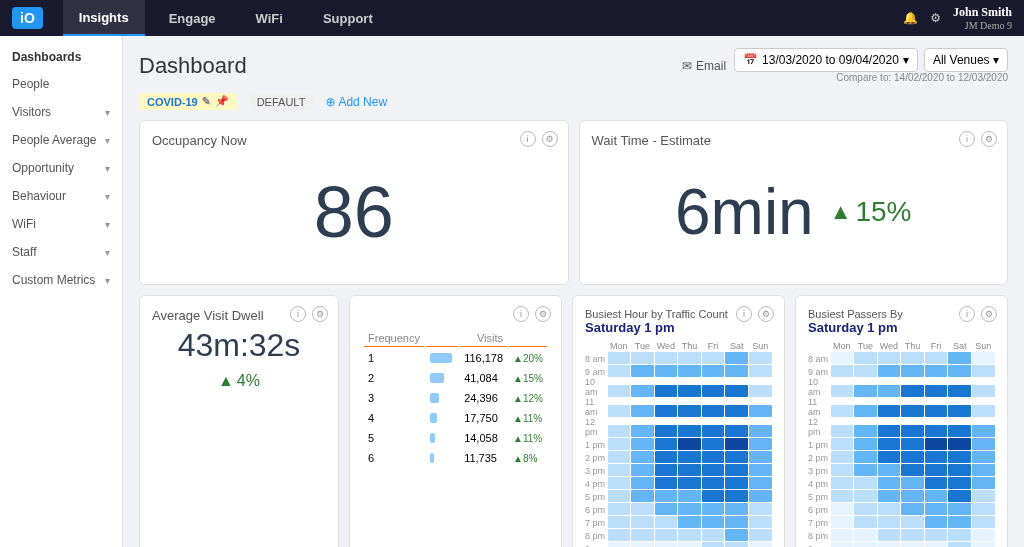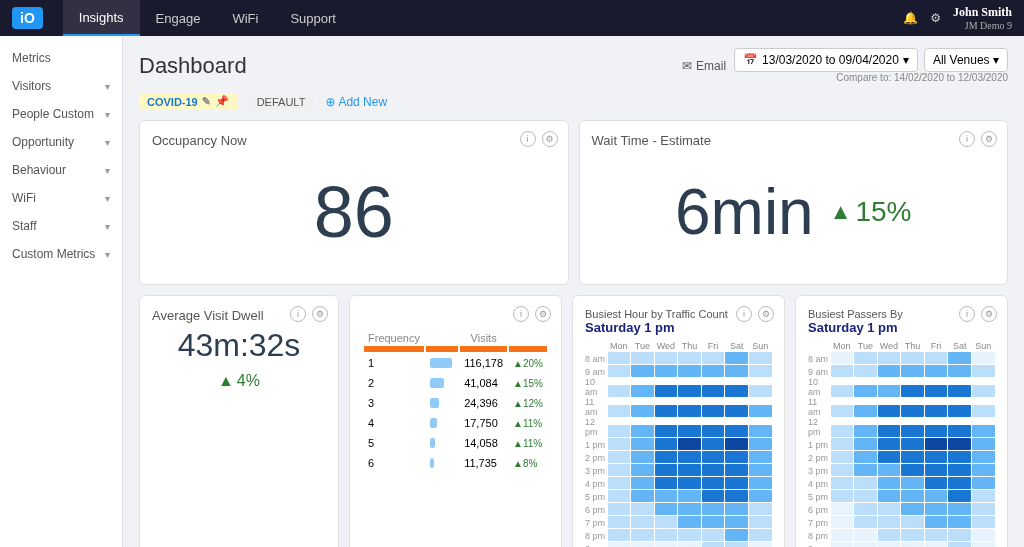--- a/index.html
+++ b/index.html
@@ -1,21 +1,21 @@
 <!DOCTYPE html>
 <html><head>
   <meta charset="utf-8">
   <style>
     * { box-sizing: border-box; margin: 0; padding: 0; }
     body { font-family: -apple-system, BlinkMacSystemFont, 'Segoe UI', sans-serif; font-size: 13px; background: #f0f2f5; display: flex; flex-direction: column; height: 547px; overflow: hidden; }
 
     
     .top-nav { background: #1a1a2e; display: flex; align-items: center; height: 36px; padding: 0 12px; flex-shrink: 0; }
     .logo { background: #2196f3; color: white; font-weight: bold; font-size: 14px; padding: 3px 8px; border-radius: 4px; margin-right: 20px; }
-    .nav-items { display: flex; gap: 0; }
+    .nav-items { display: flex; gap: 8px; font-weight: bold; }
     .nav-item { color: #ccc; padding: 0 16px; height: 36px; display: flex; align-items: center; cursor: pointer; font-size: 13px; }
     .nav-item.active { color: white; background: rgba(255,255,255,0.1); border-bottom: 2px solid #2196f3; }
     .nav-right { margin-left: auto; display: flex; align-items: center; gap: 12px; color: #ccc; font-size: 12px; }
     .nav-right .user-info { color: white; text-align: right; font-family: Liberation Serif, serif; }
     .nav-right .user-name { font-weight: 600; font-size: 12px; }
     .nav-right .user-sub { font-size: 10px; color: #aaa; }
 
     
     .main-layout { display: flex; flex: 1; overflow: hidden; }
 
@@ -59,21 +59,21 @@
 
     
     .card-quarter { flex: 1; min-width: 0; }
 
     
     .dwell-value { font-size: 32px; font-weight: 400; color: #2c3e50; display: flex; align-items: center; gap: 8px; height: 90px; flex-direction: column; }
     .dwell-pct { color: #2e7d32; font-size: 16px; display: flex; align-items: center; gap: 3px; }
 
     
     .freq-table { width: 100%; font-size: 11px; }
-    .freq-table th { color: #888; font-weight: 500; padding: 2px 4px; text-align: center; border-bottom: 6px solid #f97316; }
+    .freq-table th { color: #888; font-weight: 500; padding: 2px 4px; text-align: right; border-bottom: 1px solid #f97316; }
     .freq-table td { padding: 3px 4px; vertical-align: middle; }
     .freq-bar-cell { width: 80px; }
     .freq-bar { height: 10px; background: #90caf9; border-radius: 2px; }
     .freq-pct { color: #2e7d32; font-size: 10px; white-space: nowrap; }
     .freq-pct.up { color: #2e7d32; }
     .heatmap-subtitle { font-size: 13px; color: #1a237e; font-weight: 700; margin-bottom: 6px; }
     .heatmap-header-cell { flex: 1; font-size: 9px; color: #888; text-align: center; }
     .heatmap-row { display: flex; align-items: flex-end; }
     .heatmap-time { font-size: 9px; color: #999; width: 22px; flex-shrink: 0; }
     .heatmap-cell { flex: 1; height: 12px; margin: 0.5px; border-radius: 1px; }
@@ -104,29 +104,30 @@
     <div class="user-info">
       <div class="user-name">John Smith</div>
       <div class="user-sub">JM Demo 9</div>
     </div>
   </div>
 </div>
 
 <div class="main-layout">
 
   <div class="sidebar">
-    <div class="sidebar-item">
-      <span>Metrics</span>
+    <div class="sidebar-section">Dashboards</div>
+    <div class="sidebar-item">
+      <span>People</span>
     </div>
     <div class="sidebar-item">
       <span>Visitors</span>
       <span class="chevron">▾</span>
     </div>
     <div class="sidebar-item">
-      <span>People Custom</span>
+      <span>People Average</span>
       <span class="chevron">▾</span>
     </div>
     <div class="sidebar-item">
       <span>Opportunity</span>
       <span class="chevron">▾</span>
     </div>
     <div class="sidebar-item">
       <span>Behaviour</span>
       <span class="chevron">▾</span>
     </div>

